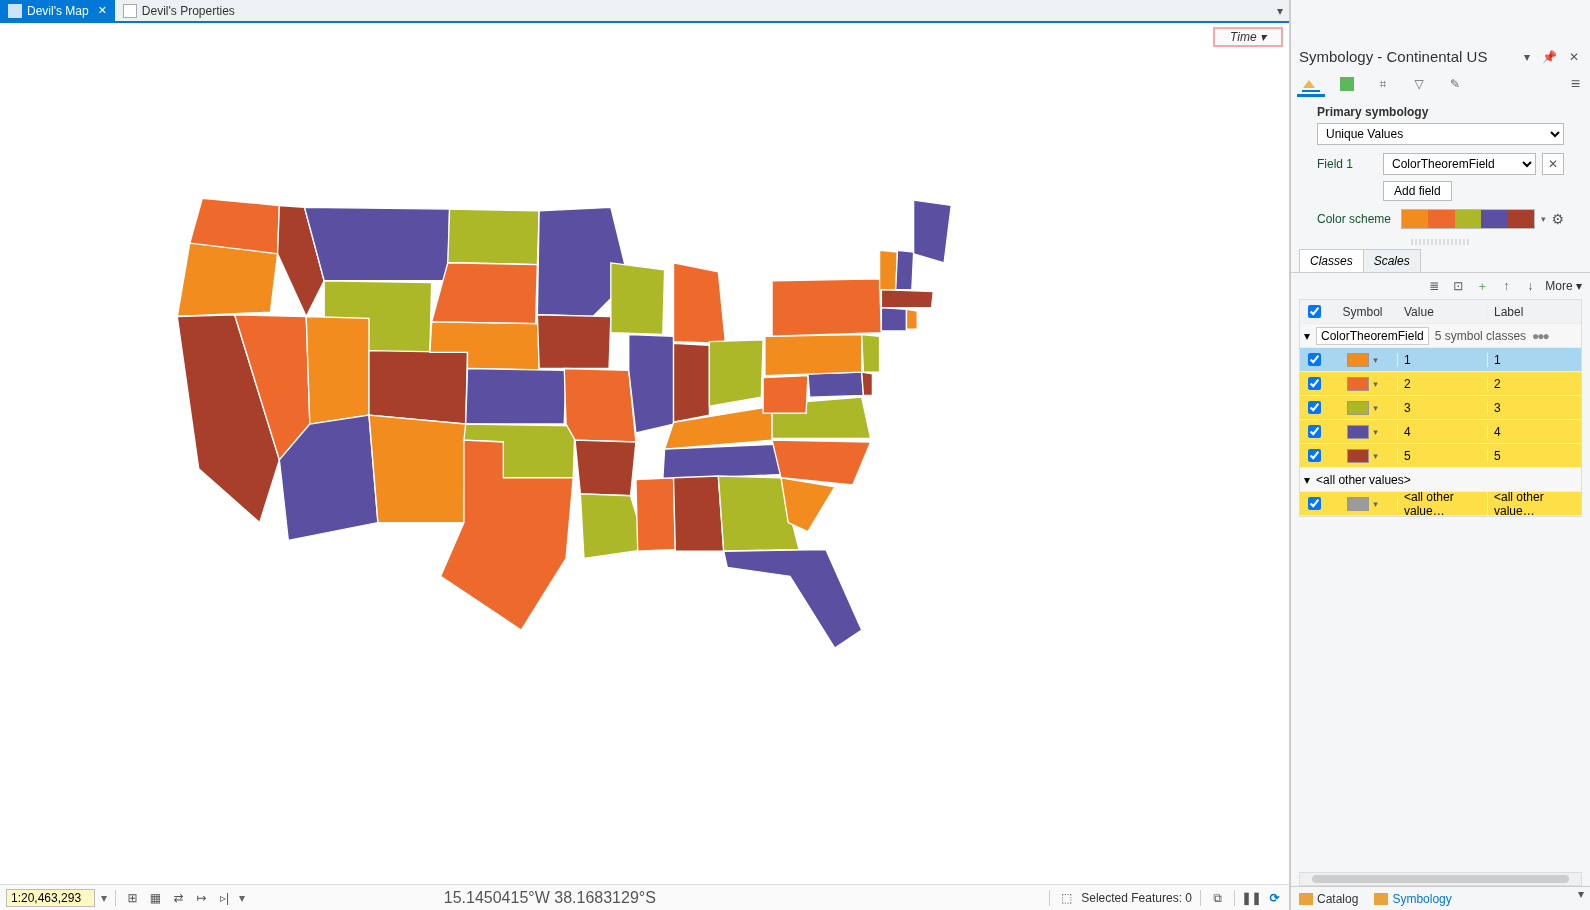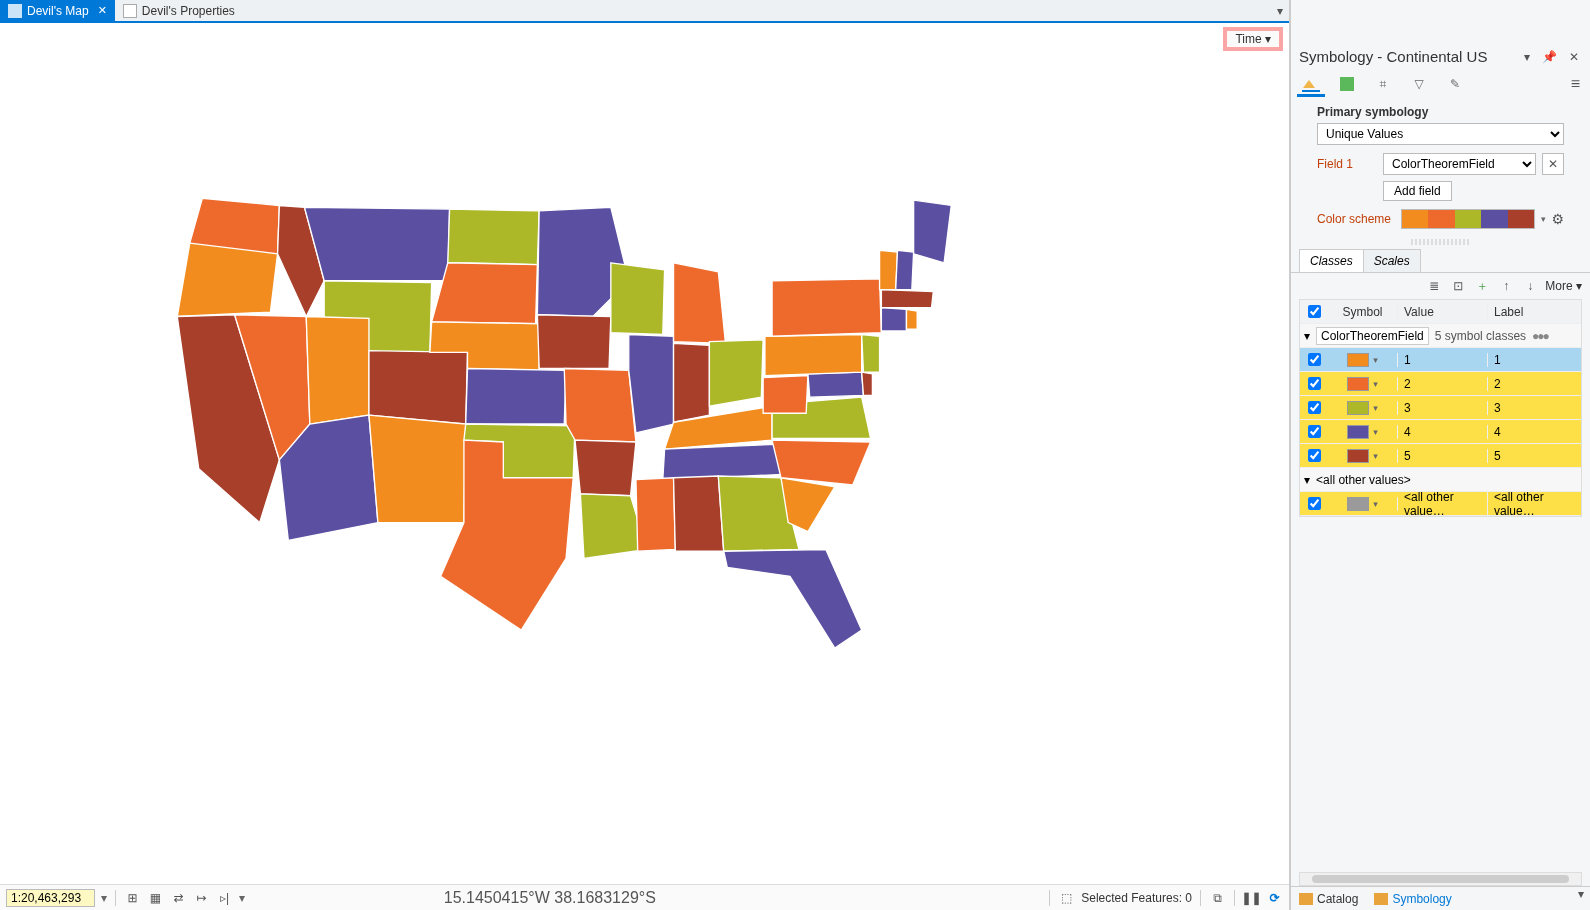--- a/index.html
+++ b/index.html
@@ -7,42 +7,42 @@
 .app{display:flex;width:100%;height:100%;}
 .main{flex:1;display:flex;flex-direction:column;border-right:1px solid #ccc;}
 .tabs{display:flex;height:23px;background:#eef1f3;border-bottom:2px solid #0078d7;}
 .tab{display:flex;align-items:center;padding:0 8px;gap:5px;color:#333;cursor:pointer;}
 .tab.active{background:#0078d7;color:#fff;}
 .tab-icon{width:14px;height:14px;background:#fff;border:1px solid #aaa;display:inline-block;}
 .tab.active .tab-icon{background:#cce4f7;border-color:#cce4f7;}
 .tab-close{font-size:11px;margin-left:4px;}
 .tab-menu{margin-left:auto;padding:0 6px;color:#555;display:flex;align-items:center;cursor:pointer;}
 .map-area{flex:1;position:relative;background:#fff;}
-.time-btn{position:absolute;top:4px;right:6px;border:4px solid #fca5a5;background:#fafafa;padding:1px 8px;color:#333;cursor:pointer;}
+.time-btn{position:absolute;top:4px;right:6px;border:2px solid #fca5a5;background:#fafafa;padding:1px 15px;color:#333;cursor:pointer;font-style:italic;}
 .statusbar{height:26px;border-top:1px solid #ddd;display:flex;align-items:center;padding:0 6px;gap:6px;color:#333;background:#fafafa;}
 .scale-sel{border:1px solid #bbb;padding:1px 4px;width:89px;background:#fef9c3;}
 .sb-sep{width:1px;height:16px;background:#ccc;margin:0 2px;}
 .sb-ico{width:17px;height:17px;display:flex;align-items:center;justify-content:center;color:#555;cursor:pointer;}
 .sb-coords{margin-left:auto;margin-right:auto;font-size:16px;color:#555;}
 .sb-right{display:flex;align-items:center;gap:6px;margin-left:auto;}
 .refresh-ico{color:#0078d7;font-weight:bold;}
 
 .panel{width:300px;background:#f5f6f7;display:flex;flex-direction:column;border-left:1px solid #ccc;}
 .panel-header{display:flex;align-items:center;padding:4px 8px;gap:6px;margin-top:44px;}
 .panel-title{font-size:15px;color:#333;flex:1;}
 .panel-hctl{cursor:pointer;color:#555;padding:0 3px;}
 .sym-tabs{display:flex;padding:2px 6px;gap:8px;align-items:center;}
 .sym-tab{width:28px;height:26px;display:flex;align-items:center;justify-content:center;cursor:pointer;color:#666;}
 .sym-tab.active{border-bottom:3px solid #0078d7;}
 .burger{margin-left:auto;cursor:pointer;color:#555;font-size:16px;padding-right:4px;}
 .section{padding:6px 26px;}
 .sec-label{font-weight:600;color:#333;margin-bottom:4px;}
 .sel{width:100%;border:1px solid #bbb;padding:2px 4px;background:#fff;height:22px;}
 .row{display:flex;align-items:center;gap:6px;margin-top:8px;}
-.row-label{width:60px;color:#c2410c;}
+.row-label{width:60px;color:#14532d;}
 .fx-btn,.small-btn{width:22px;height:22px;border:1px solid #bbb;background:#fff;display:flex;align-items:center;justify-content:center;color:#555;cursor:pointer;}
 .add-field{border:1px solid #bbb;background:#fff;padding:2px 10px;margin-left:66px;margin-top:6px;cursor:pointer;}
 .scheme-bar{flex:1;height:20px;border:1px solid #bbb;display:flex;cursor:pointer;}
 .scheme-bar span{flex:1;}
 .gear{color:#555;cursor:pointer;font-size:14px;}
 .drag-handle{height:6px;background:repeating-linear-gradient(90deg,#ddd,#ddd 2px,transparent 2px,transparent 4px);margin:4px 40%;}
 .class-tabs{display:flex;border-bottom:1px solid #ccc;padding:0 8px;}
 .ctab{padding:4px 10px;border:1px solid #ccc;border-bottom:none;background:#eef1f3;cursor:pointer;margin-right:-1px;font-style:italic;}
 .ctab.active{background:#fff;}
 .class-tools{display:flex;justify-content:flex-end;align-items:center;gap:6px;padding:4px 8px;}

